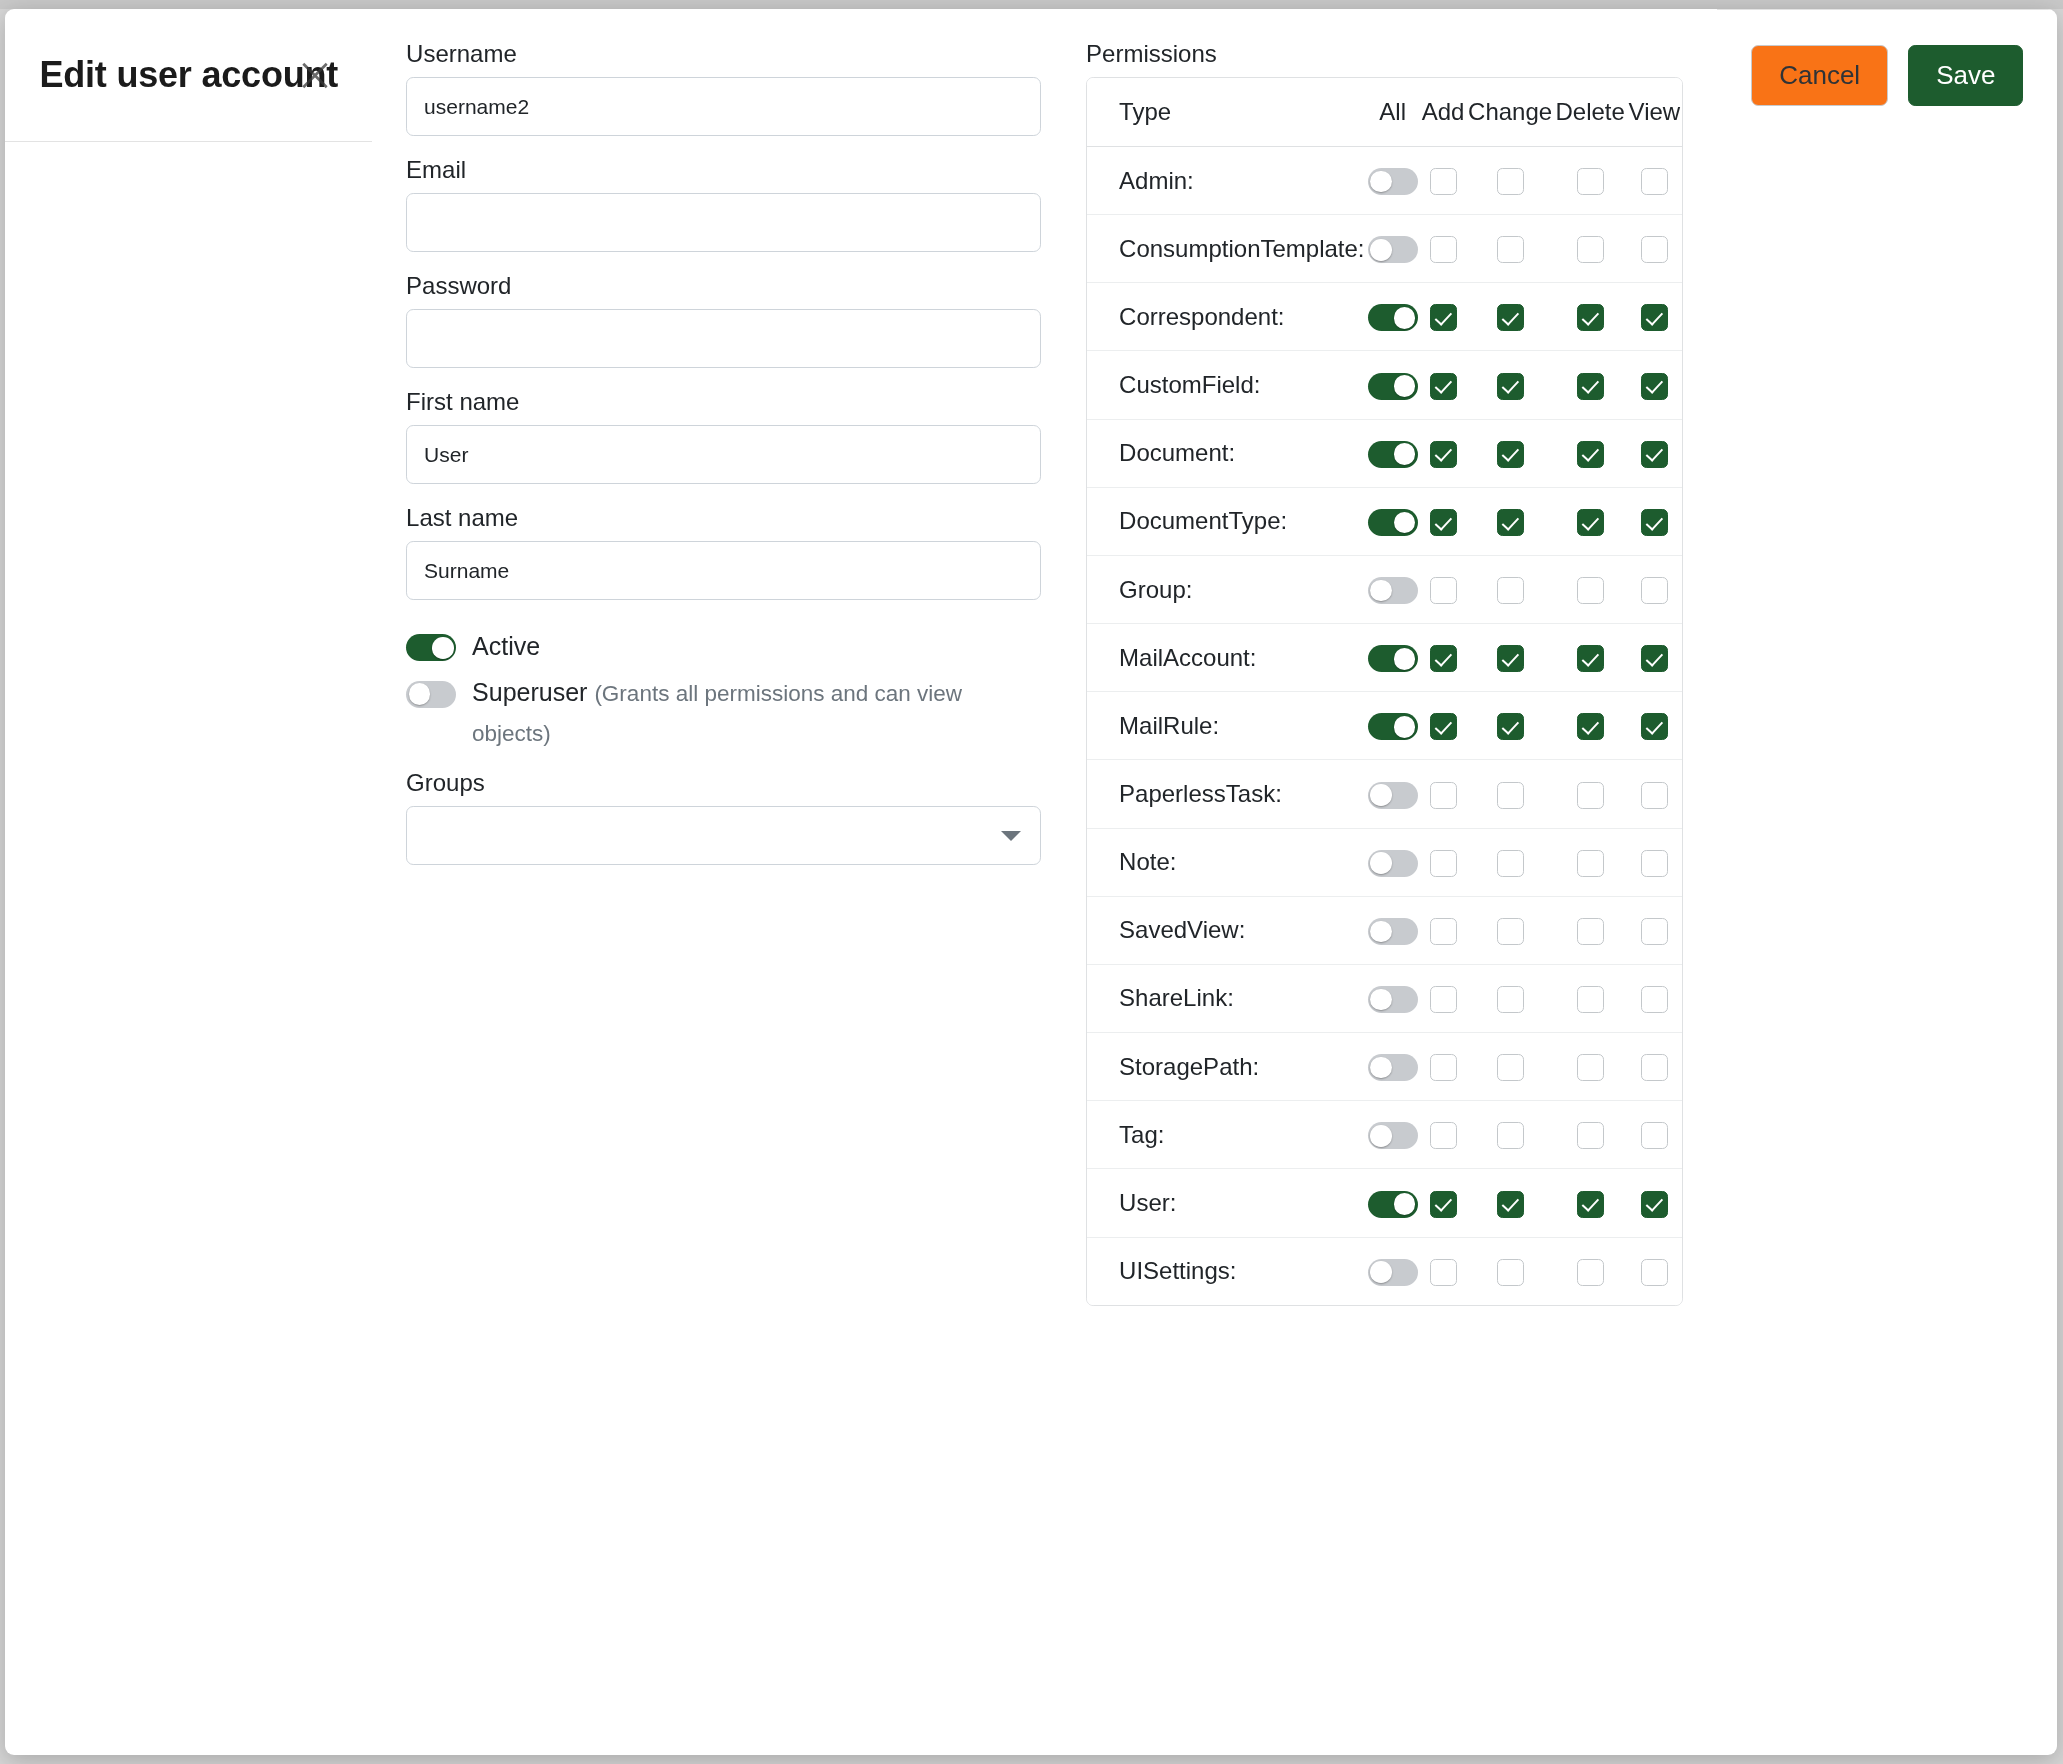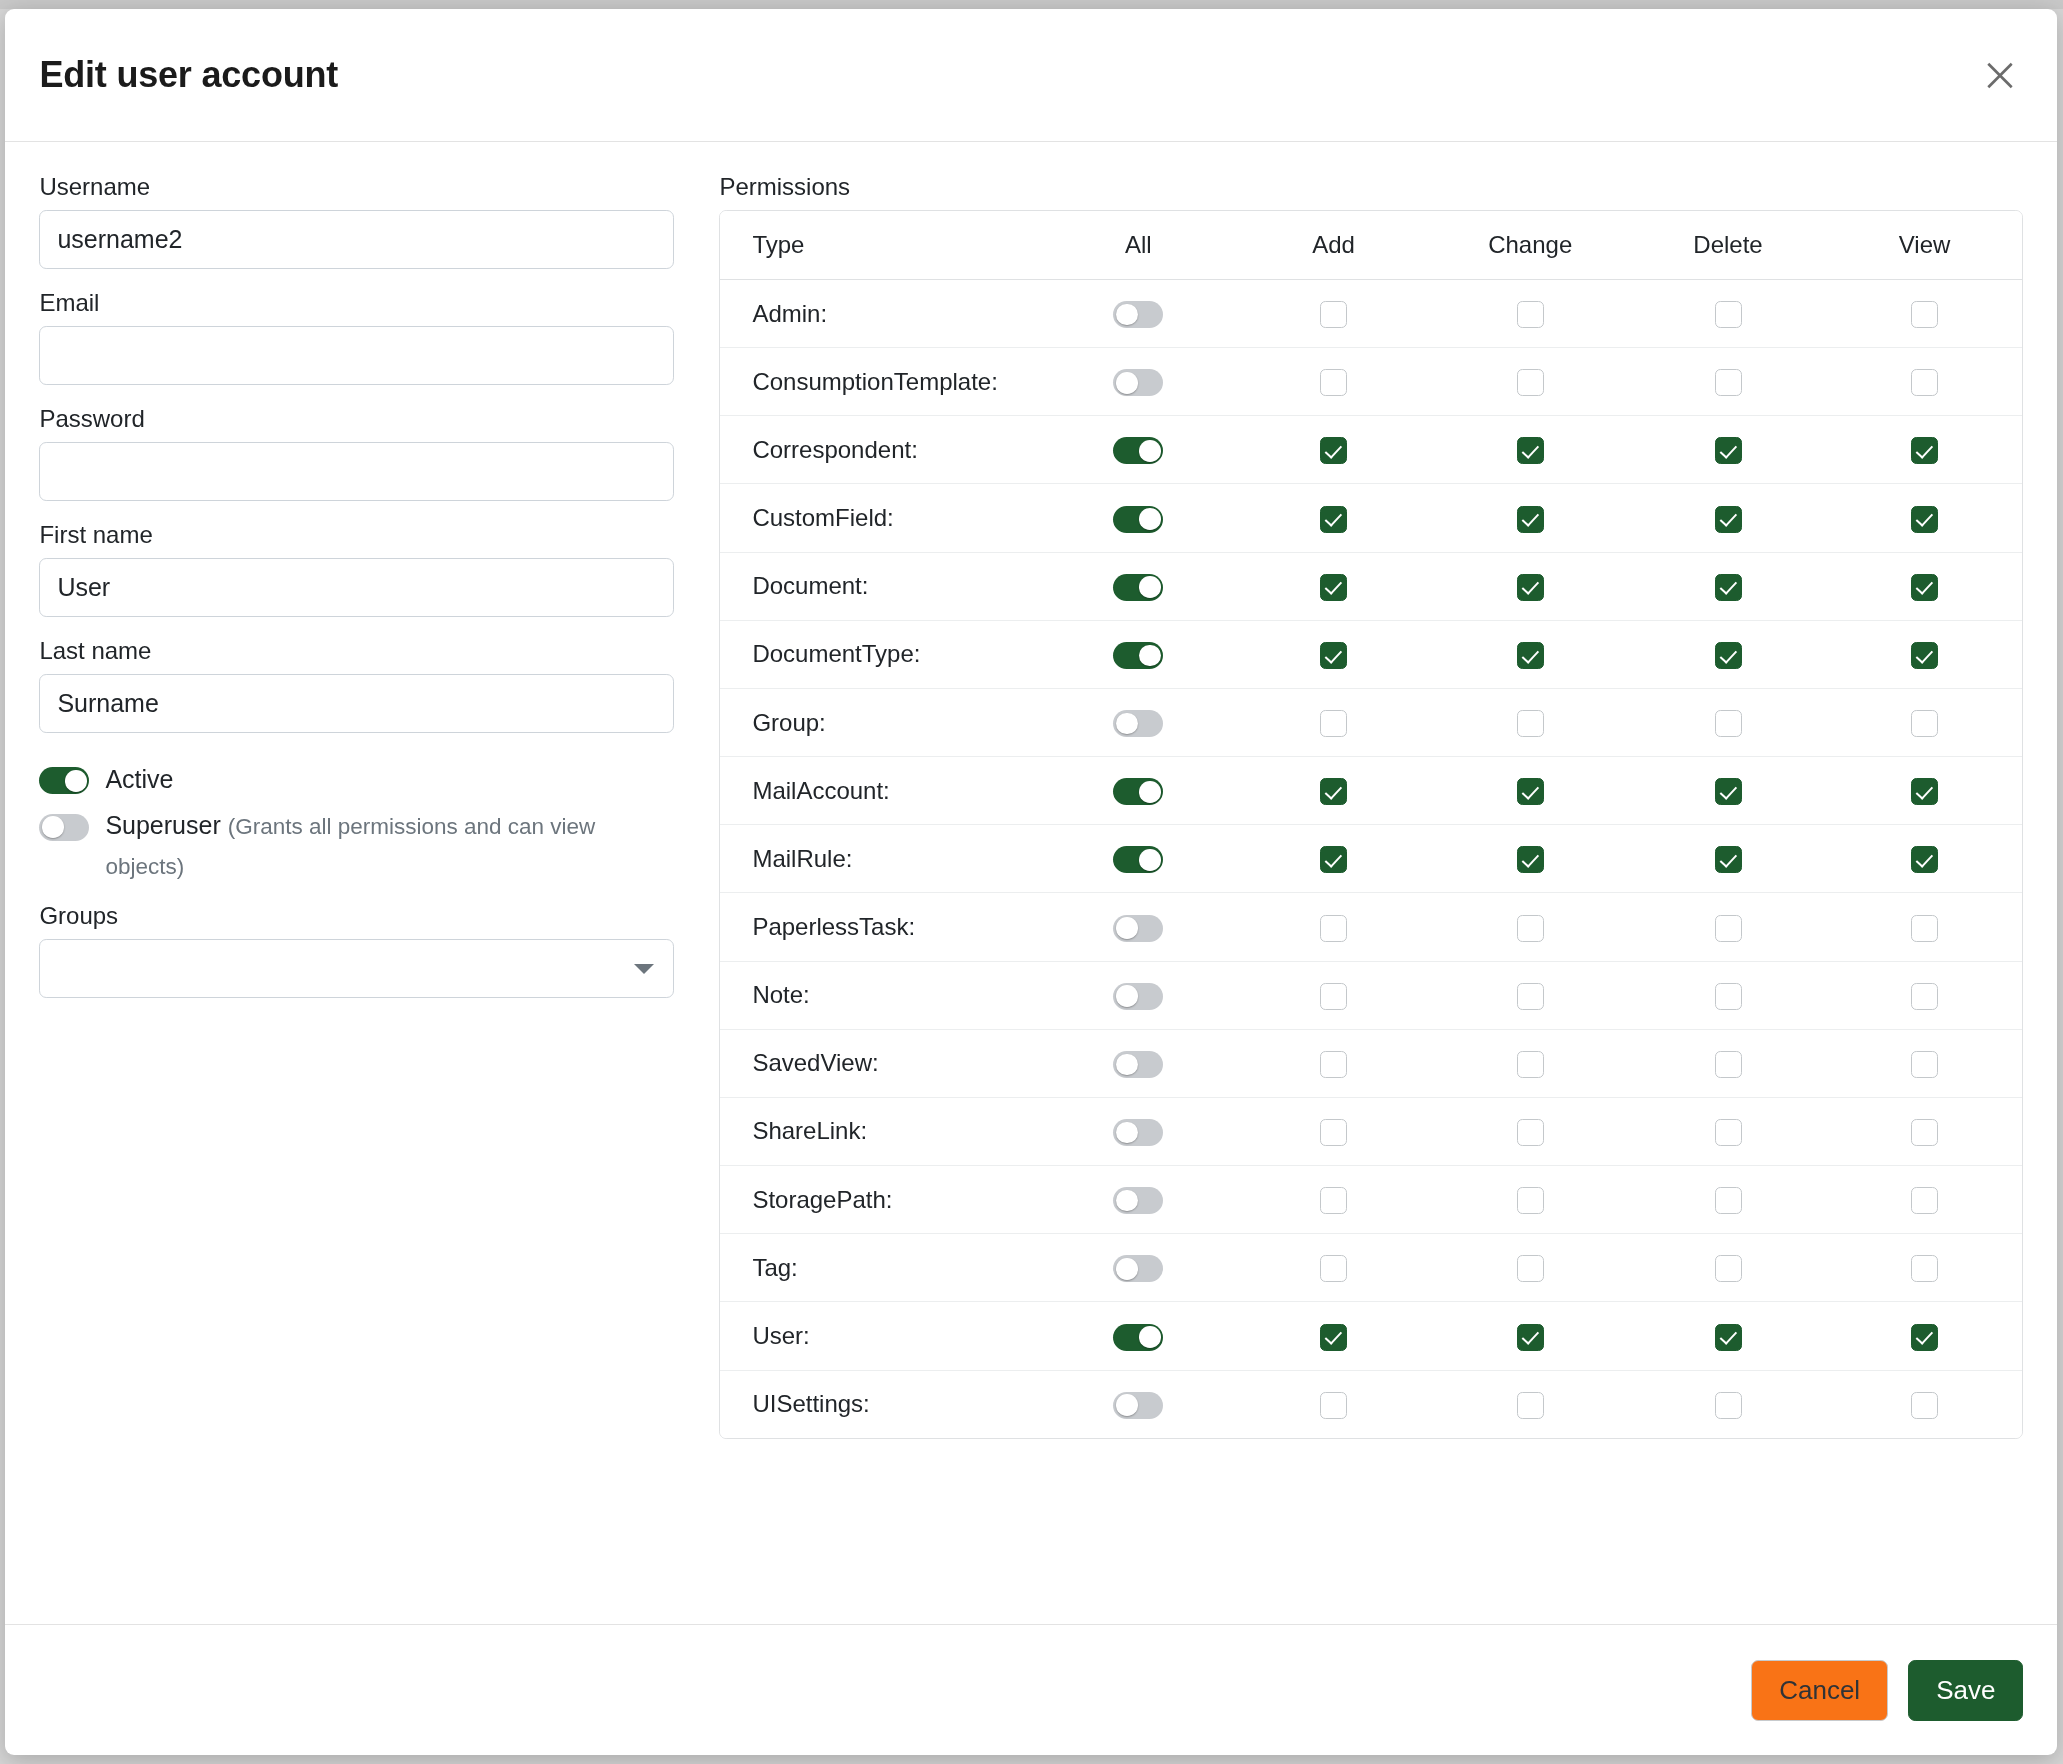--- a/index.html
+++ b/index.html
@@ -24,21 +24,21 @@
   .modal {
     position: absolute;
     left: 5.4px;
     top: 9px;
     width: 2052px;
     height: 1746px;
     background: #ffffff;
     border-radius: 9px;
     box-shadow: 0 5.4px 25px rgba(0,0,0,0.22);
     display: flex;
-    flex-direction: column;
+    flex-direction: row;
     overflow: hidden;
     justify-content: center;
   }
   .modal-header {
     height: 133px;
     min-height: 133px;
     border-bottom: 0.9px solid #e3e3e3;
     display: flex;
     align-items: center;
     padding: 0 34px 0 34px;
@@ -82,21 +82,21 @@
     color: #212529;
     margin-bottom: 9px;
     display: block;
   }
   .text-input {
     width: 635px;
     height: 59px;
     border: 0.9px solid #ced4da;
     border-radius: 7.2px;
     padding: 0 17px;
-    font-size: 25px;
+    font-size: 21px;
     color: #212529;
     font-family: "Liberation Sans", sans-serif;
     background: #fff;
     outline: none;
     margin-bottom: 20px;
   }
   .text-input::placeholder { color: #b9bec3; }
 
   .switch-row {
     display: flex;

